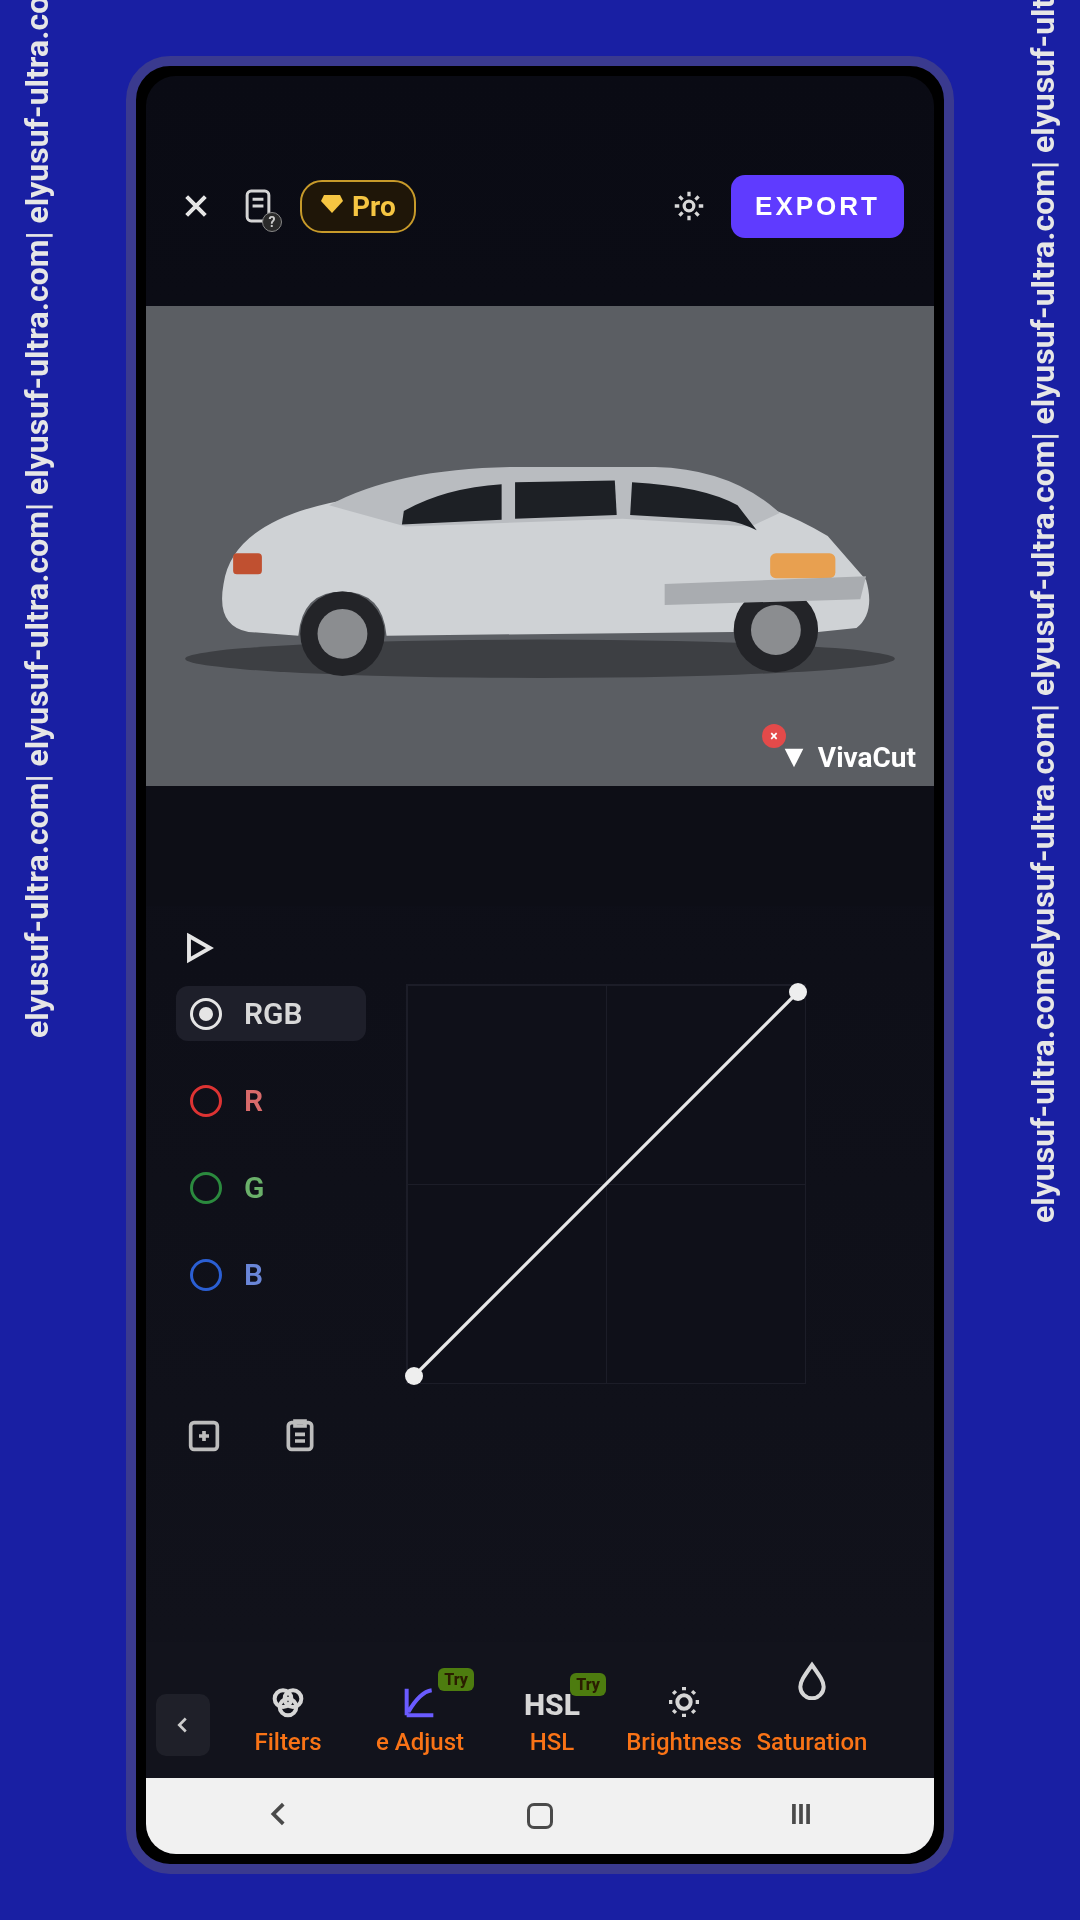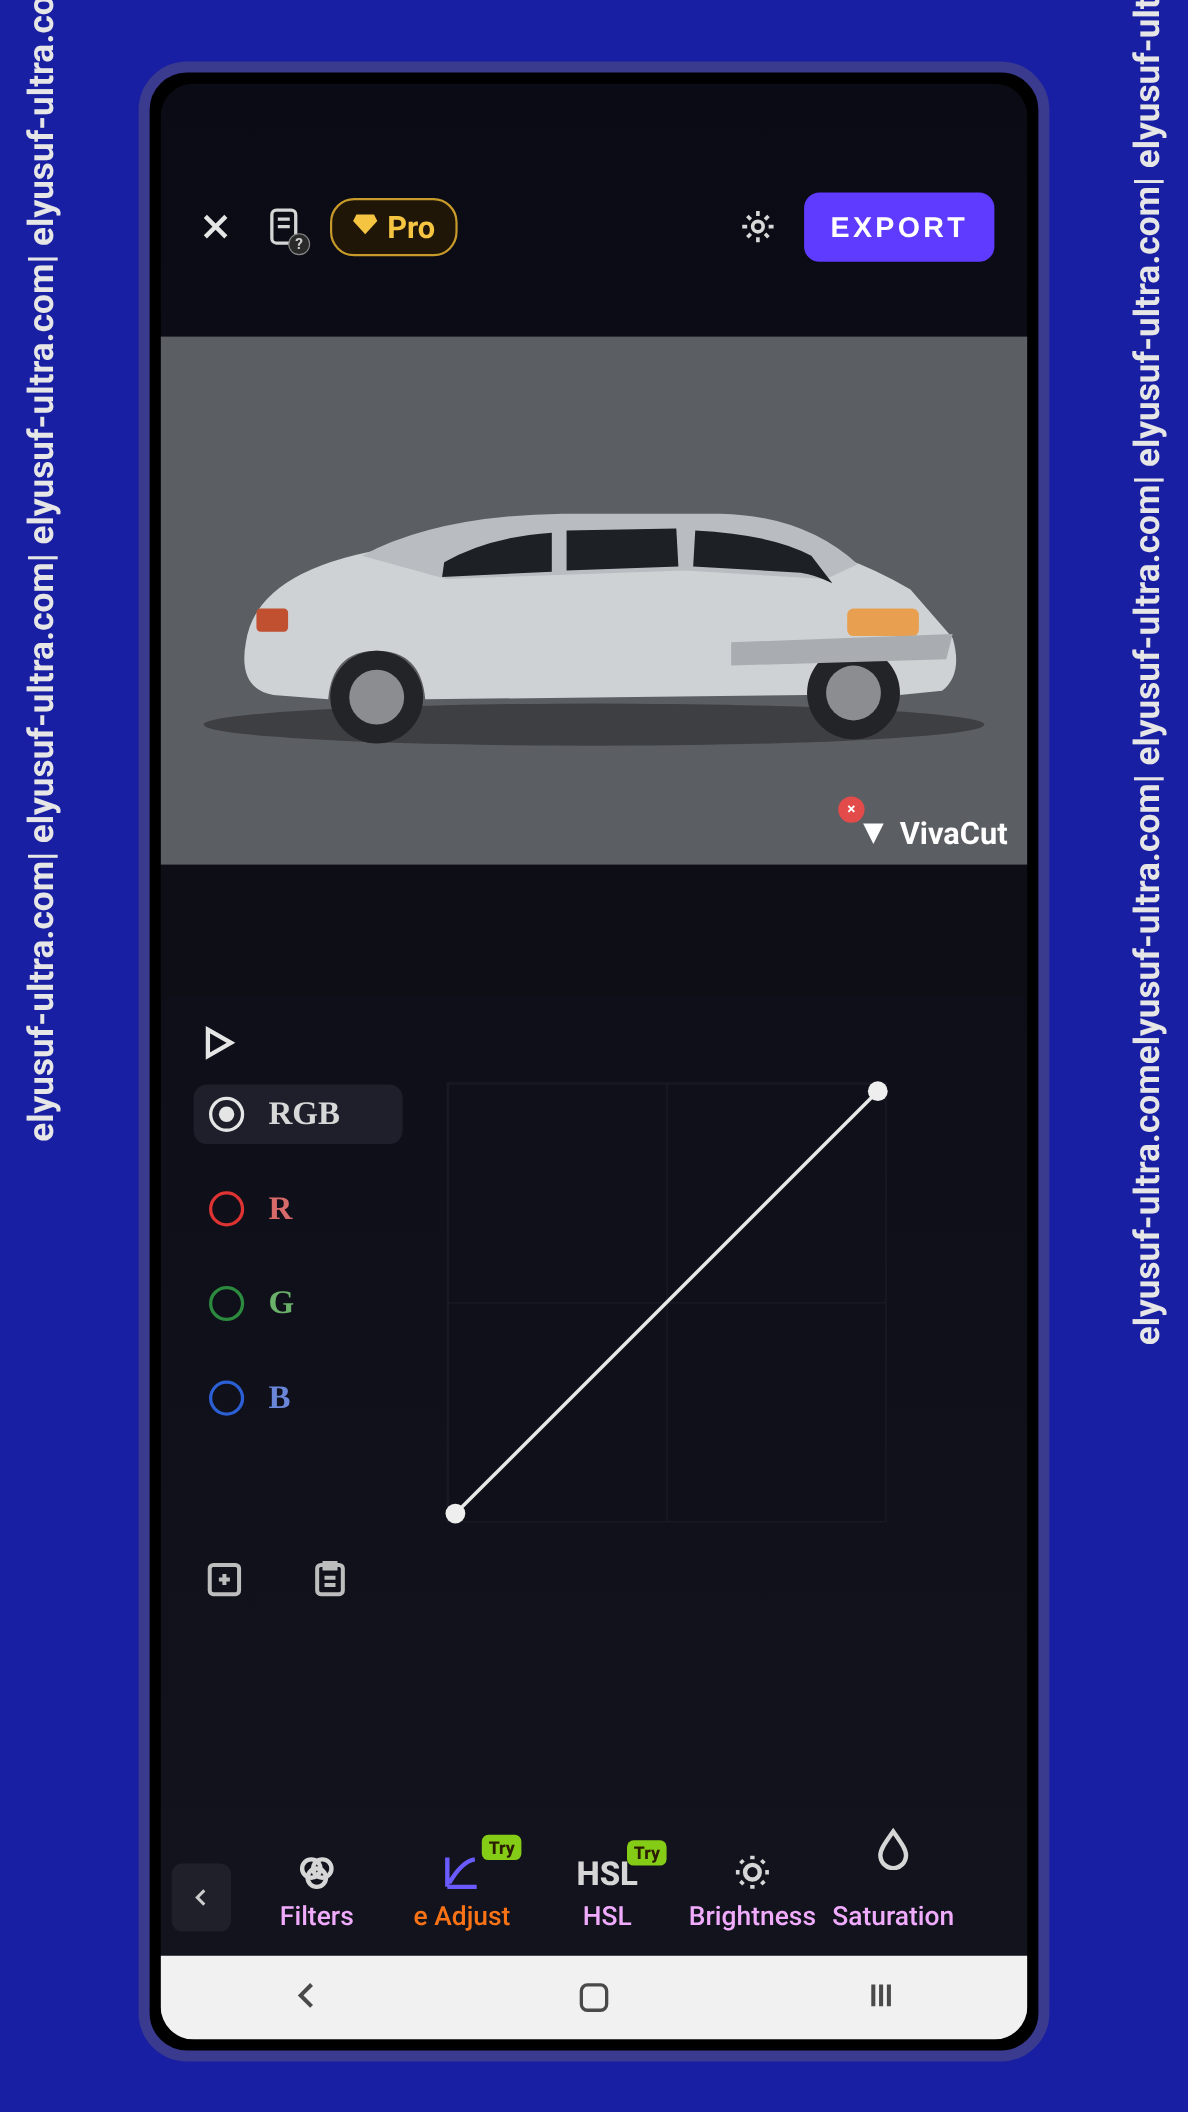--- a/index.html
+++ b/index.html
@@ -144,21 +144,20 @@
     background: #0d0e16;
   }
   .play-row {
     padding: 24px 34px 6px 34px;
   }
   .play-btn svg { width:36px;height:36px;stroke:#e5e5e5;fill:none;stroke-width:2.6;}
   .curves-panel {
     display:flex;
     padding: 4px 30px 0 30px;
     gap: 40px;
-    font-family: Liberation Serif, serif;
   }
   .channel-list {
     display:flex;flex-direction:column;gap: 32px;
     width: 190px;
     padding-top: 6px;
   }
   .ch-row {
     display:flex;align-items:center;gap:22px;
     padding: 10px 14px;
     border-radius: 12px;
@@ -221,26 +220,26 @@
     margin-right:10px;
   }
   .back-chip svg{width:22px;height:22px;stroke:#ccc;stroke-width:3;fill:none;}
   .tool {
     display:flex;flex-direction:column;align-items:center;
     gap:6px;
     min-width: 128px;
     position:relative;
   }
   .tool svg{width:40px;height:40px;stroke:#d6d6d6;fill:none;stroke-width:2.4;}
-  .tool .label{font-size:24px;color:#f0abfc;font-weight:500;}
+  .tool .label{font-size:24px;color:#f97316;font-weight:500;}
   .tool.active .label{color:#f97316;}
   .tool.active svg{stroke:#6a5bff;}
   .try-badge{
     position:absolute;top:-14px;right:10px;
-    background:#84cc16;color:#2b1d00;font-size:16px;font-weight:800;
+    background:#4d7c0f;color:#2b1d00;font-size:16px;font-weight:800;
     padding:2px 6px;border-radius:6px;
   }
   .hsl-txt{font-weight:800;font-size:30px;color:#d6d6d6;letter-spacing:0px;}
   .navbar {
     height: 76px;
     background:#f1f1f1;
     display:flex;align-items:center;justify-content:space-around;
     border-radius: 0 0 24px 24px;
   }
   .navbar svg{width:34px;height:34px;stroke:#4a4a4a;fill:none;stroke-width:2.6;}

